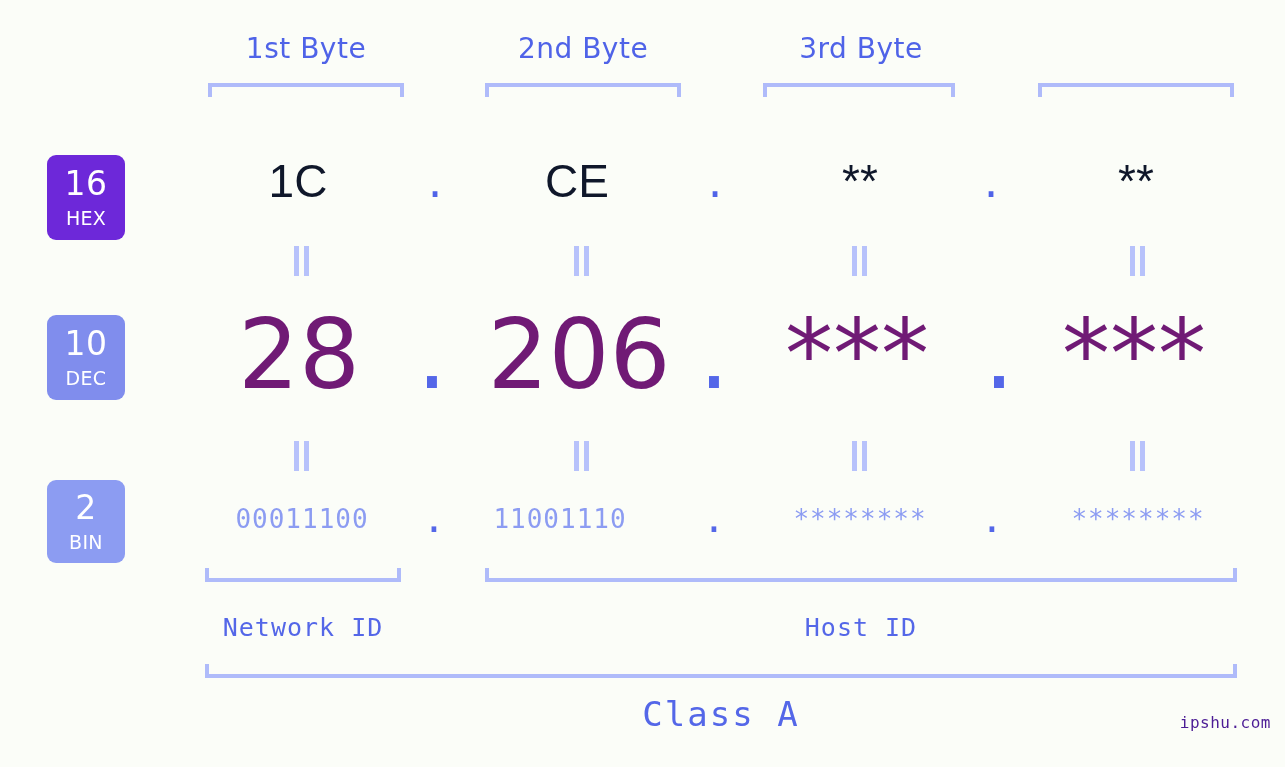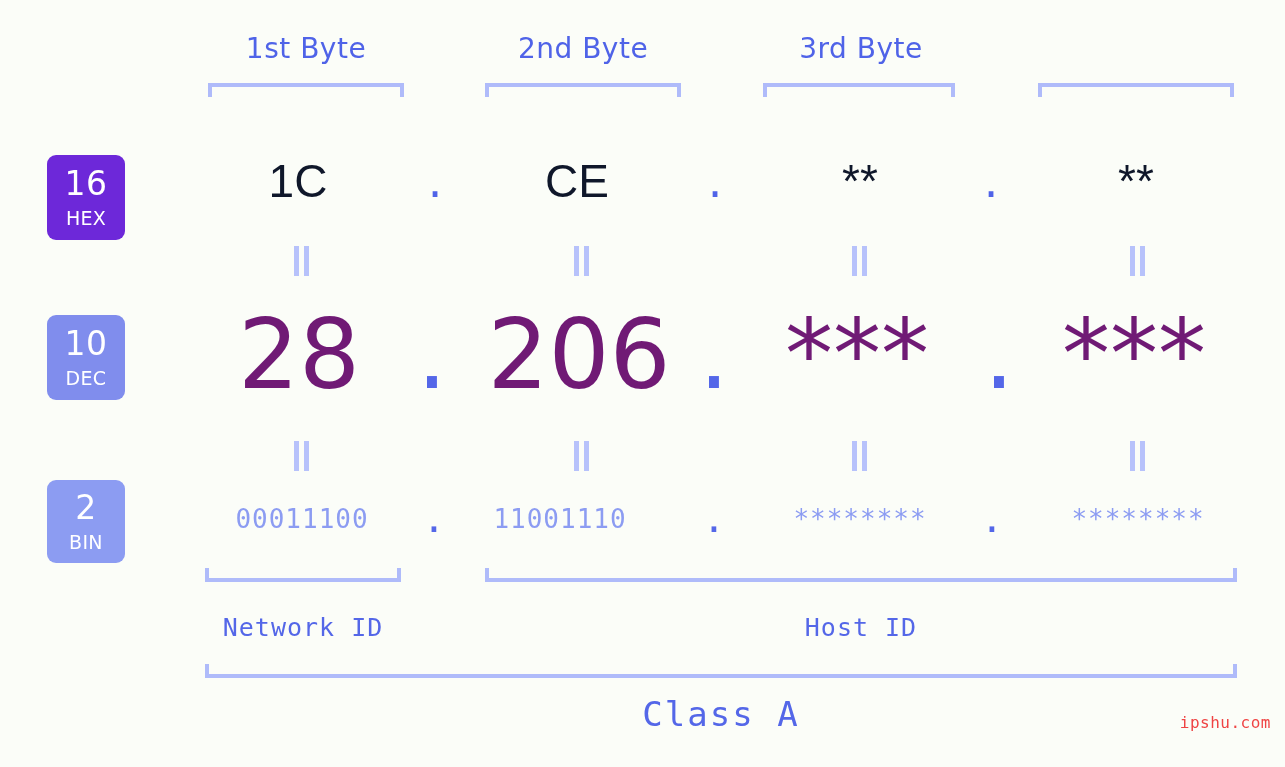--- a/index.html
+++ b/index.html
@@ -180,21 +180,21 @@
     white-space: nowrap;
     letter-spacing: 2px;
   }
 
   .watermark {
     position: absolute;
     right: 14px;
     top: 713px;
     font-family: "DejaVu Sans Mono", monospace;
     font-size: 16px;
-    color: #ef4444;
+    color: #4c1d95;
     letter-spacing: 0.5px;
   }
 </style>
 </head>
 <body>
 
 <div class="stage">
 
   <div class="byte-label" style="left:208px; width:196px;">1st Byte</div>
   <div class="byte-label" style="left:485px; width:196px;">2nd Byte</div>

